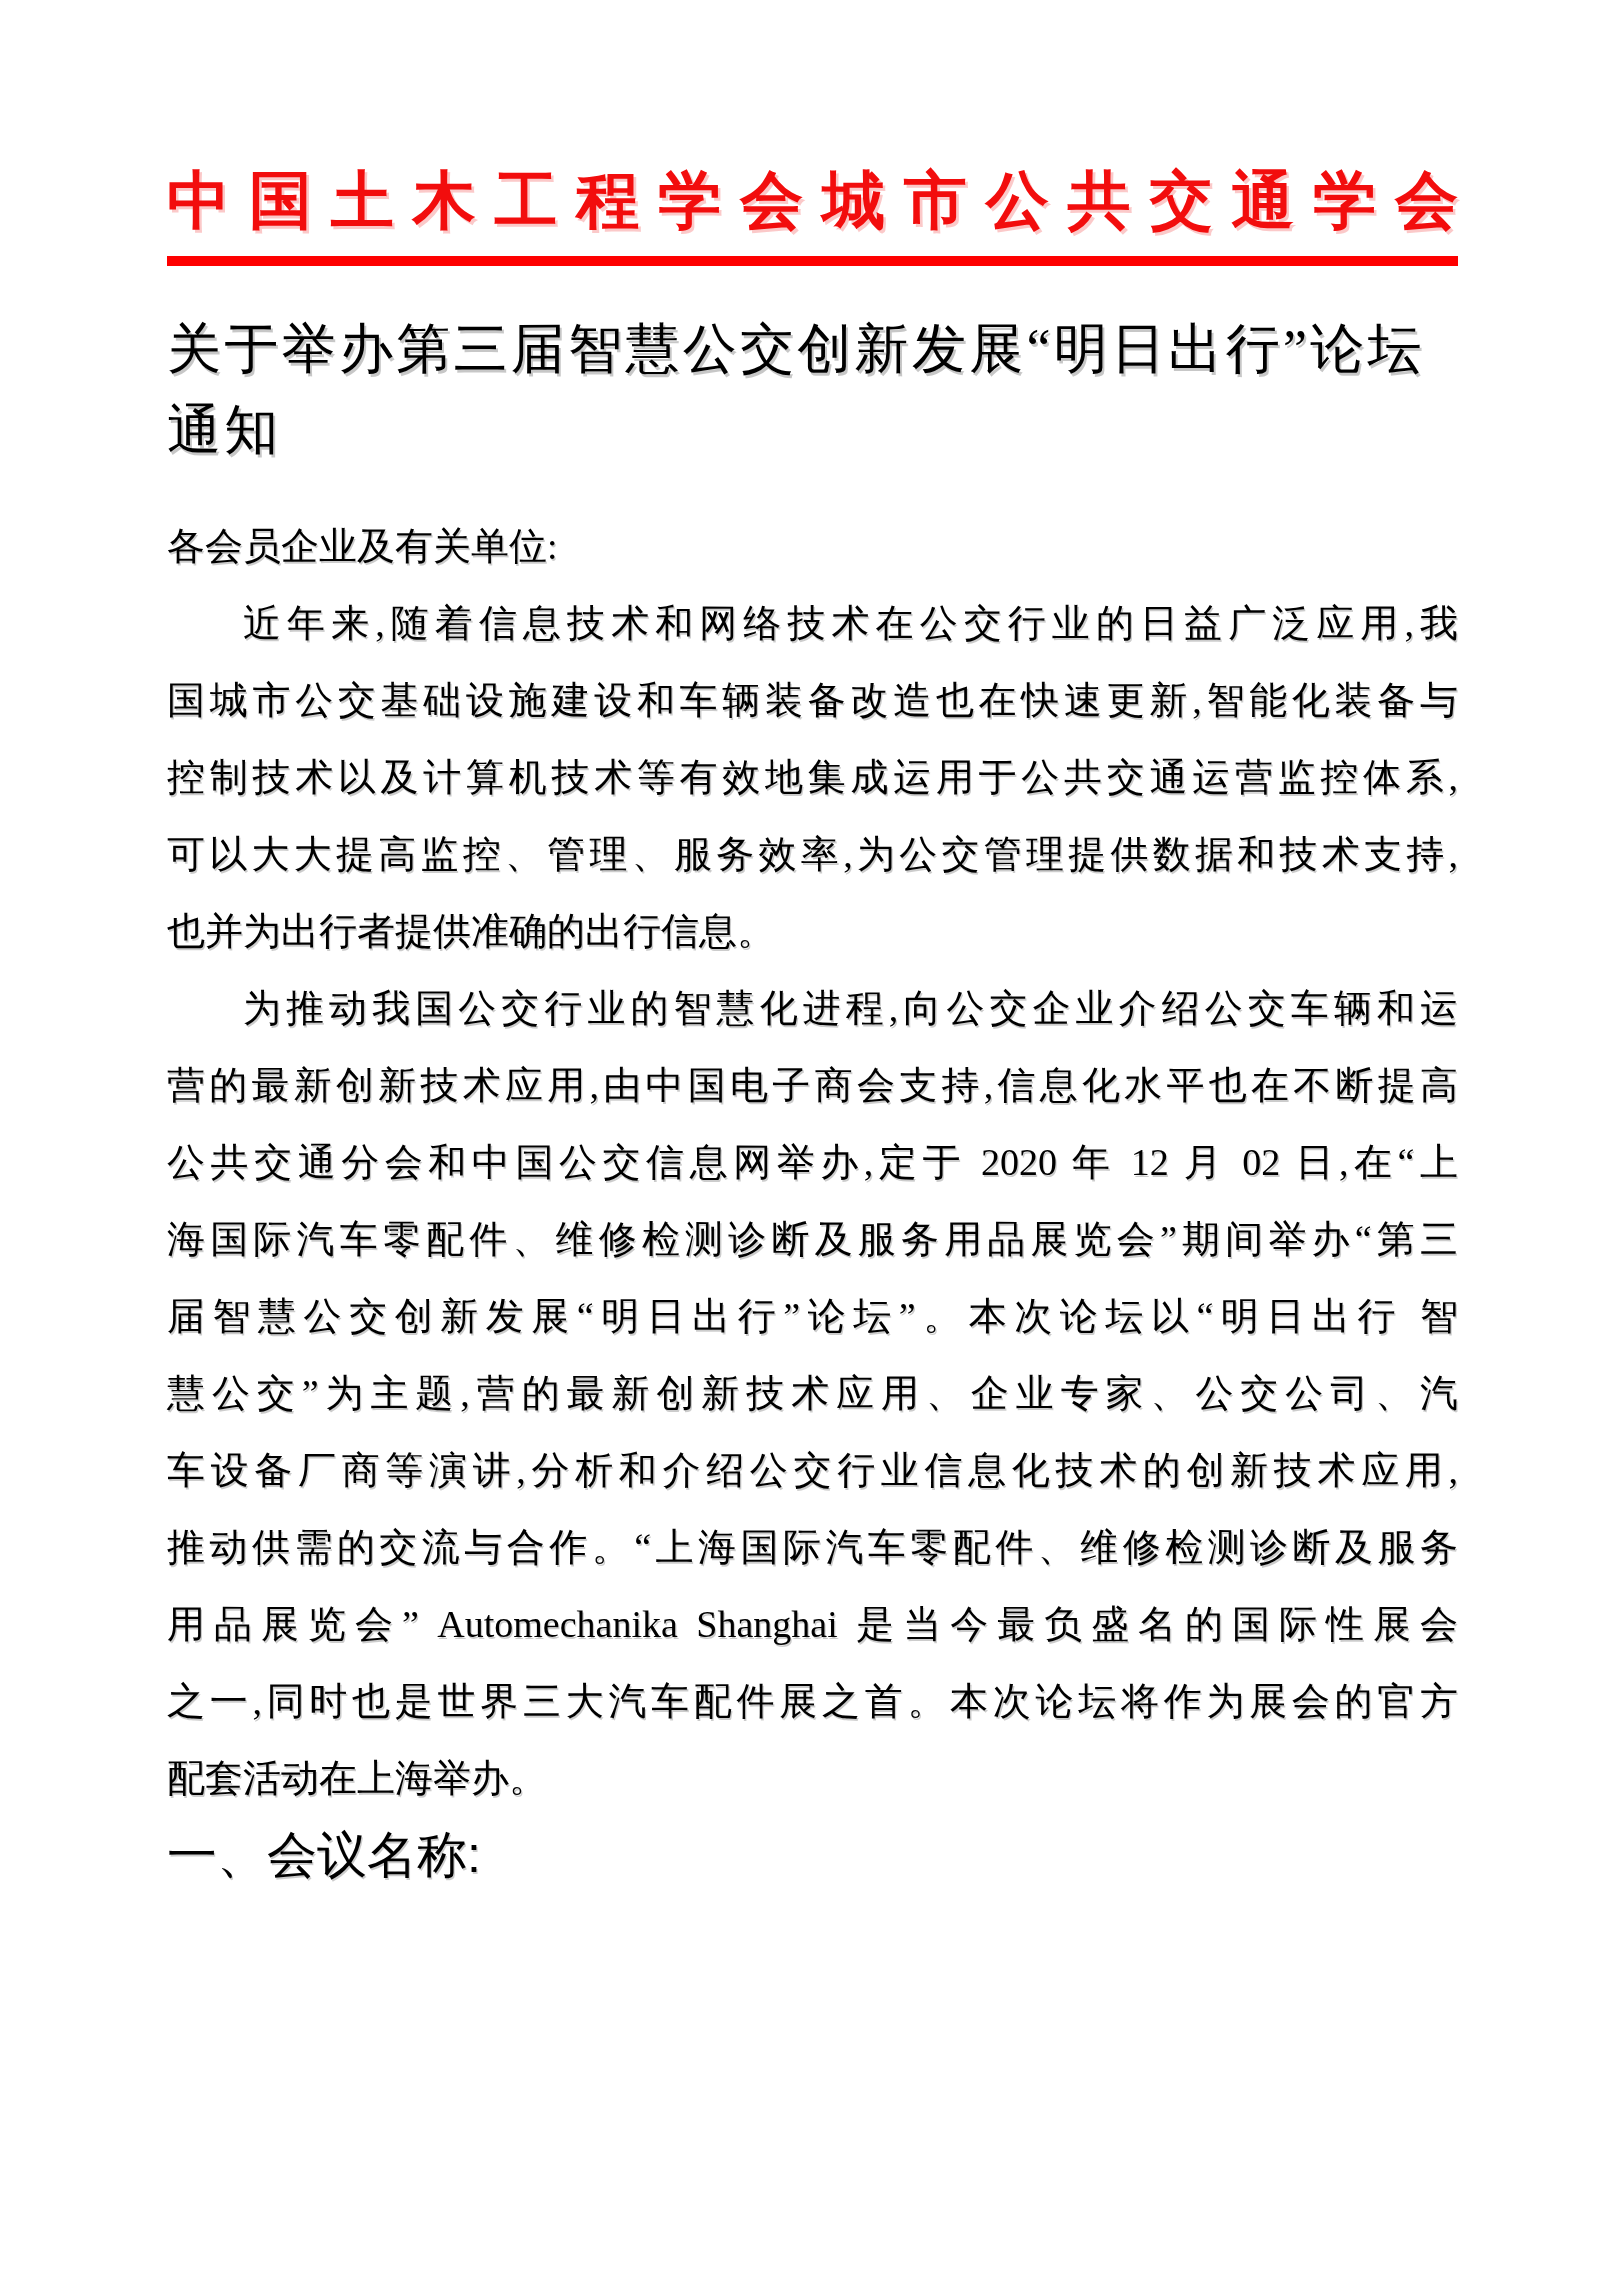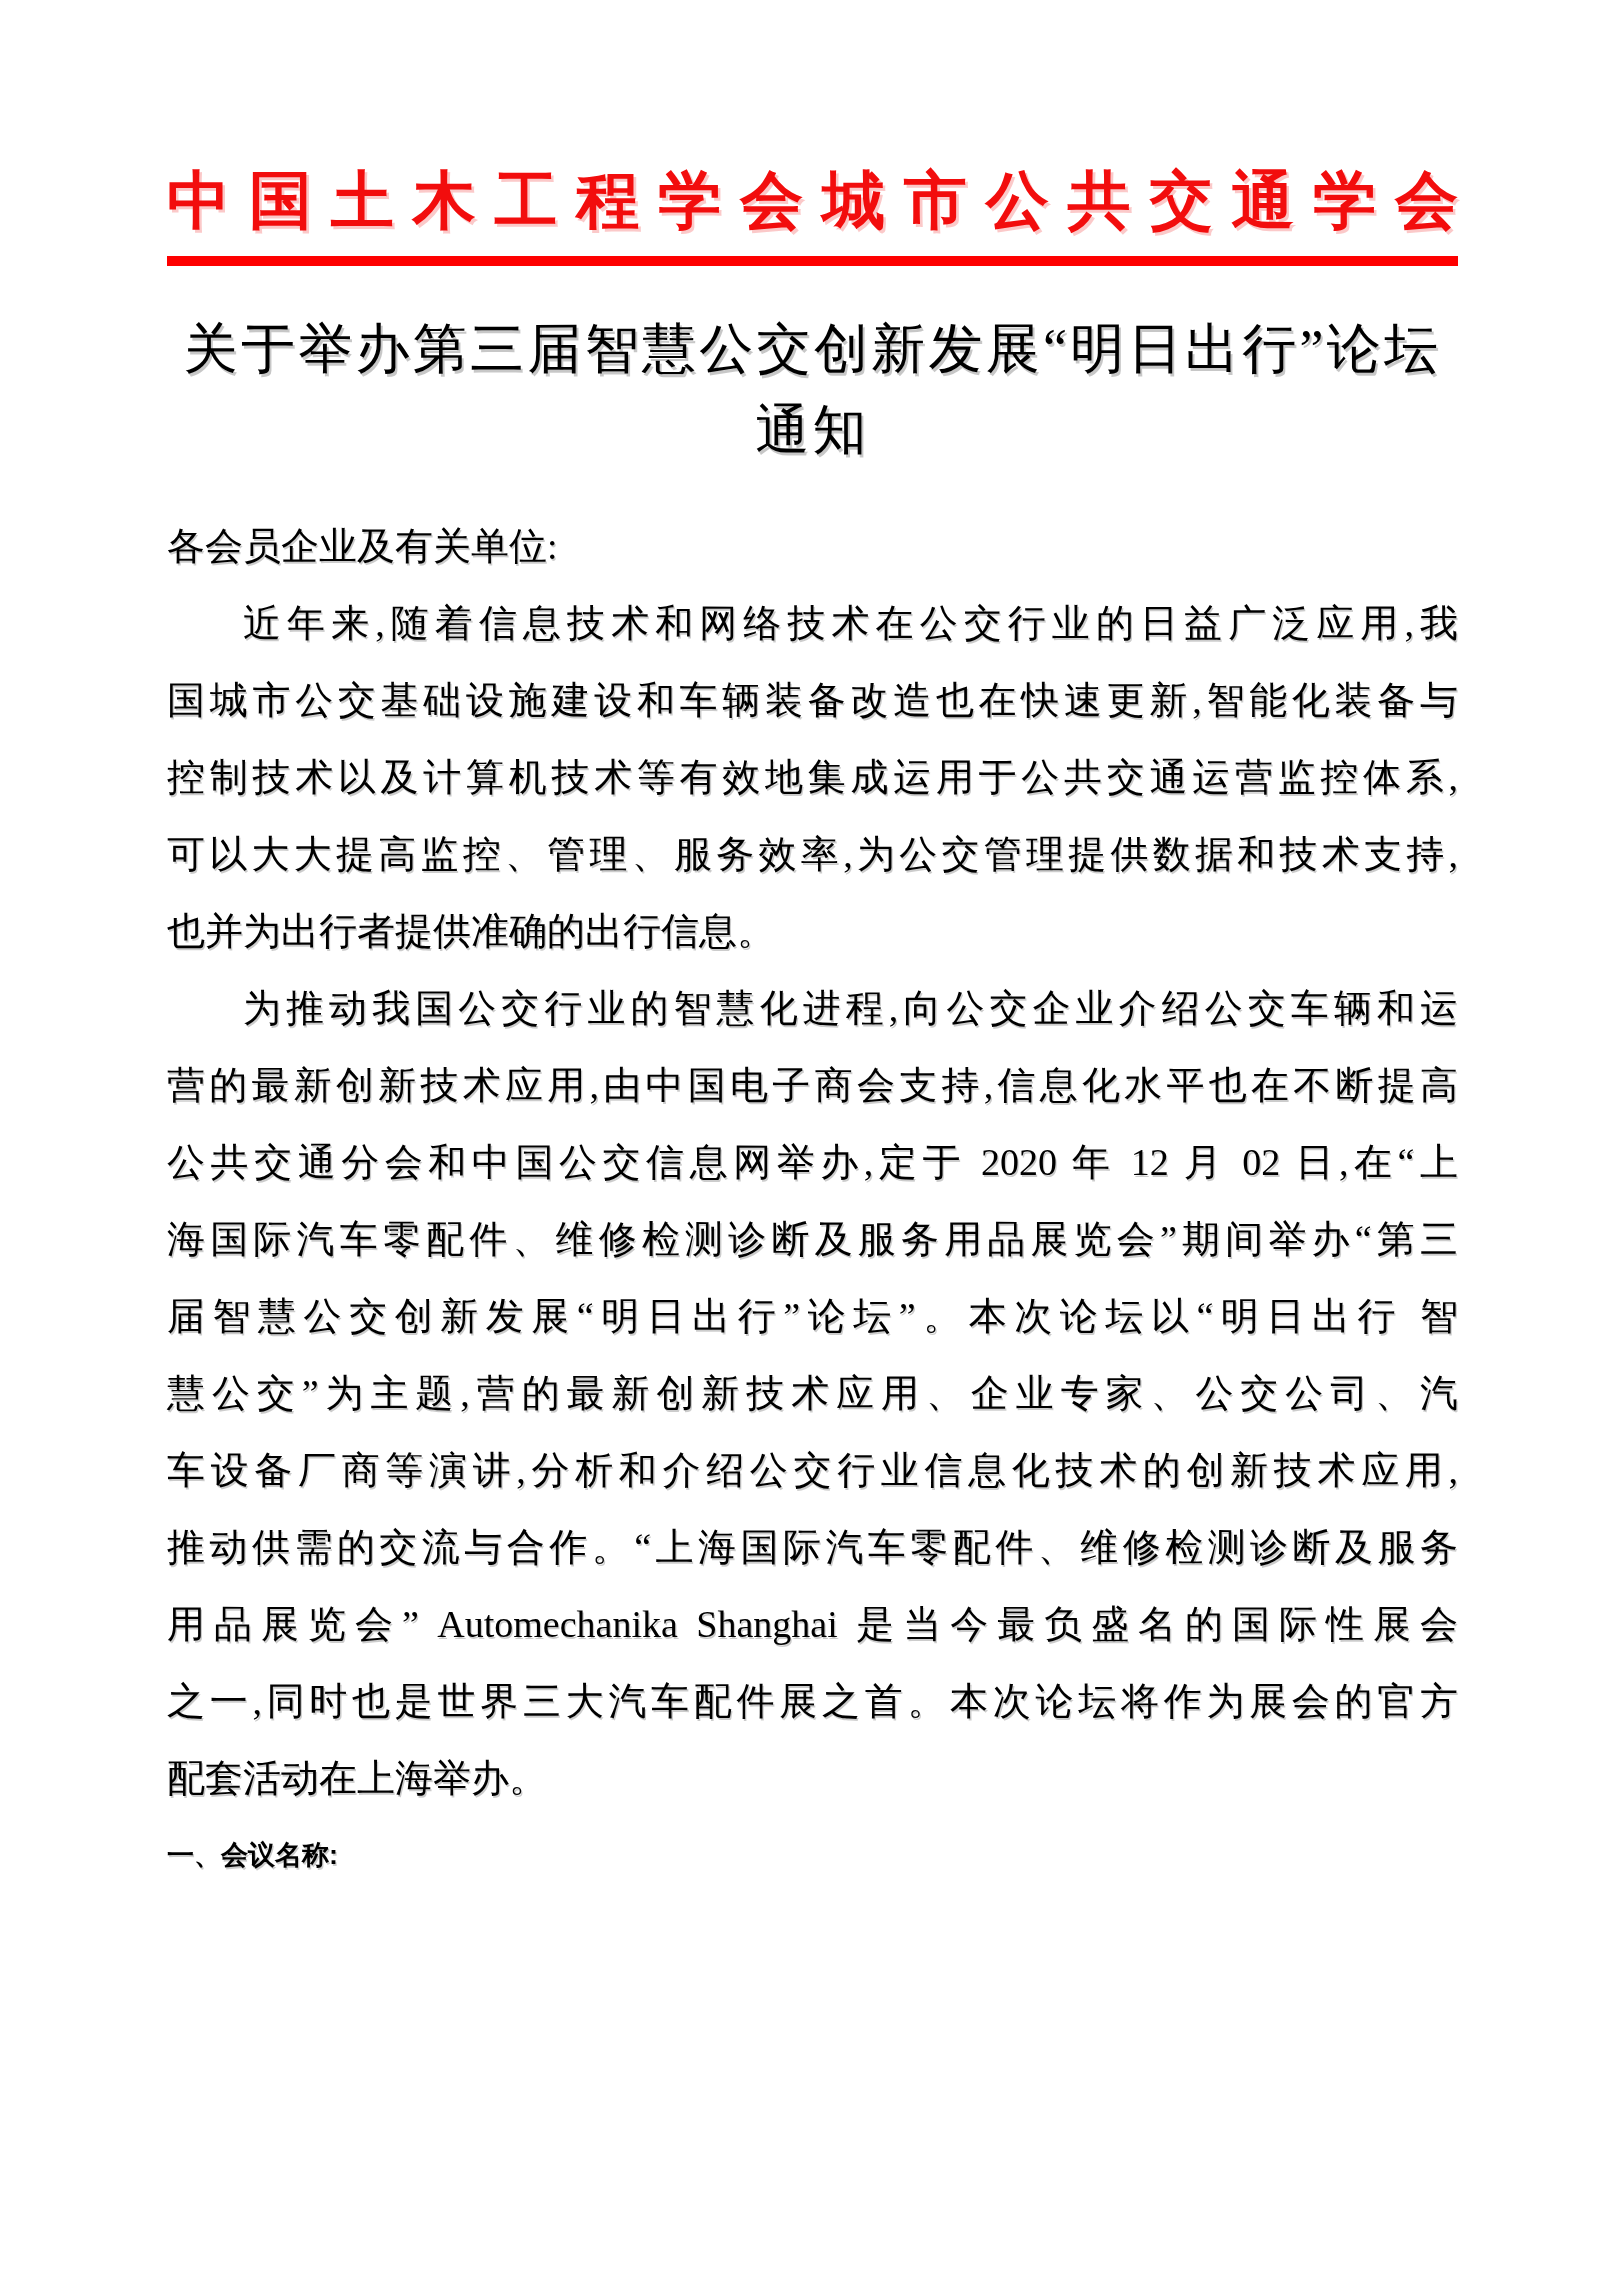--- a/index.html
+++ b/index.html
@@ -41,21 +41,20 @@
   .red-rule {
     margin-top: 14.4px;
     height: 9.2px;
     background: #fe0000;
     border: none;
   }
 
   
   .doc-title {
     margin-top: 43px;
-    text-align: center;
   }
   .title-line {
     font-size: 54px;
     font-weight: 500;
     line-height: 81px;
     letter-spacing: 3.3px;
     text-shadow: 2px 2.6px 0 rgba(0, 0, 0, 0.22);
   }
 
   
@@ -70,23 +69,23 @@
   .j {                      
     text-align: justify;
     text-align-last: justify;
     text-justify: inter-character;
     font-family: Liberation Serif, serif;
   }
   .l { text-align: left; }  
   .ind { text-indent: 2em; }
 
   .section-heading {
-    font-size: 27px;
+    font-size: 50px;
     line-height: 77px;
-    font-weight: 700;
+    font-weight: 400;
     font-family: "Liberation Sans", "DejaVu Sans", sans-serif;
     text-shadow: 1.3px 2px 0 rgba(0, 0, 0, 0.20);
   }
 </style>
 </head>
 <body>
 
 <div class="page">
 
   <div class="letterhead">

